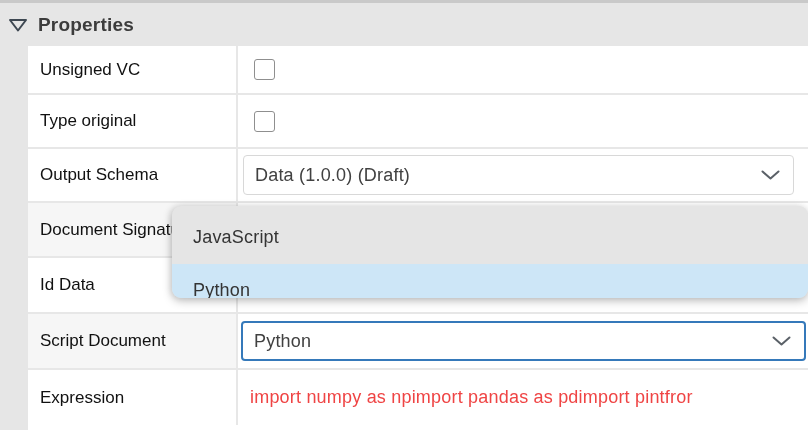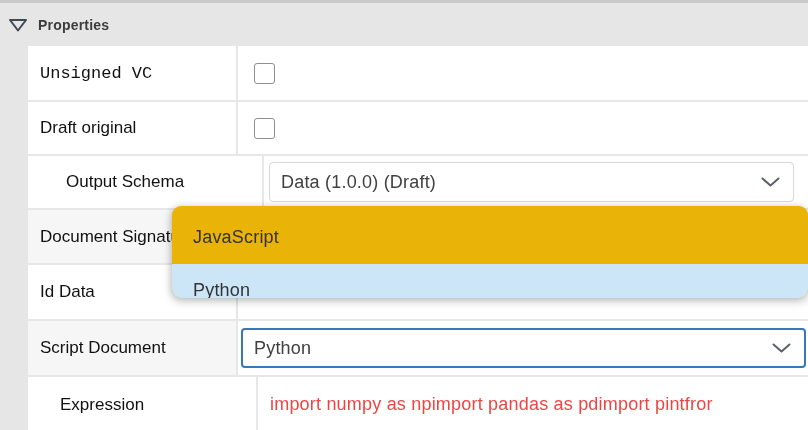--- a/index.html
+++ b/index.html
@@ -8,21 +8,21 @@
     position:relative; width:808px; height:430px; overflow:hidden;
     font-family:"Liberation Sans", sans-serif; background:#ffffff;
   }
   
   .header {
     position:absolute; left:0; top:0; right:0; height:46px;
     background:#e6e6e6; border-top:3px solid #c9c9c9;
     display:flex; align-items:center;
   }
   .collapse-icon { margin-left:8px; width:20px; height:16px; cursor:pointer; }
-  .header-title { margin-left:10px; font-size:14px; font-weight:bold; color:#3c3c3c; letter-spacing:0.2px; }
+  .header-title { margin-left:10px; font-size:19px; font-weight:bold; color:#3c3c3c; letter-spacing:0.2px; }
   
   .gutter { position:absolute; left:0; top:46px; width:28px; bottom:0; background:#e6e6e6; }
   
   .table { position:absolute; left:28px; top:46px; right:0; bottom:0; background:#fff; }
   .row { display:flex; border-bottom:2px solid #e7e7e7; }
   .row:last-child { border-bottom:none; }
   .cell-label {
     width:210px; flex:0 0 210px; border-right:2px solid #e7e7e7;
     display:flex; align-items:center; padding-left:12px;
     font-size:17px; color:#111; background:#fff;
@@ -46,21 +46,21 @@
   .combo.focused { border:2px solid #3579ba; margin-left:3px; margin-right:2px; }
   .chevron { margin-left:auto; margin-right:13px; flex:0 0 auto; }
   
   .expr {
     padding-left:12px; font-size:18px; color:#ef4444; letter-spacing:0.2px;
     white-space:nowrap; overflow:hidden; width:100%;
   }
   
   .menu {
     position:absolute; left:172px; top:206px; right:0; height:92px; z-index:10;
-    background:#eab308; border-radius:9px;
+    background:#e5e5e5; border-radius:9px;
     box-shadow:0 3px 10px rgba(0,0,0,0.25), -2px 0 6px rgba(0,0,0,0.08);
     padding:5px 0 8px 0; overflow:hidden;
   }
   .menu-item {
     height:53px; display:flex; align-items:center; padding-left:21px;
     font-size:18px; color:#343434; cursor:pointer; letter-spacing:0.2px;
   }
   .menu-item.highlighted { background:#cde6f7; }
 </style>
 </head>
@@ -72,35 +72,35 @@
     <svg class="collapse-icon" viewBox="0 0 20 16">
       <polygon points="2,3 18,3 10,13.5" fill="none" stroke="#3e4852" stroke-width="2" stroke-linejoin="round"></polygon>
     </svg>
     <span class="header-title">Properties</span>
   </div>
 
   <div class="gutter"></div>
 
   <div class="table">
 
-    <div class="row" style="height:56px;font-family:Liberation Mono, monospace;">
+    <div class="row" style="height:49px;">
       <div class="cell-label">Unsigned VC</div>
       <div class="cell-value">
         <div class="checkbox"></div>
       </div>
     </div>
 
     <div class="row" style="height:54px;">
-      <div class="cell-label">Draft original</div>
+      <div class="cell-label">Type original</div>
       <div class="cell-value">
         <div class="checkbox"></div>
       </div>
     </div>
 
-    <div class="row" style="height:54px;padding-left:26px;">
+    <div class="row" style="height:54px;">
       <div class="cell-label">Output Schema</div>
       <div class="cell-value">
         <div class="combo">
           <span>Data (1.0.0) (Draft)</span>
           <svg class="chevron" width="19" height="11" viewBox="0 0 19 11">
             <polyline points="1.5,1.5 9.5,8.5 17.5,1.5" fill="none" stroke="#5b6168" stroke-width="2" stroke-linecap="round" stroke-linejoin="round"></polyline>
           </svg>
         </div>
       </div>
     </div>
@@ -120,21 +120,21 @@
       <div class="cell-value">
         <div class="combo focused">
           <span>Python</span>
           <svg class="chevron" width="19" height="11" viewBox="0 0 19 11">
             <polyline points="1.5,1.5 9.5,8.5 17.5,1.5" fill="none" stroke="#5b6168" stroke-width="2" stroke-linecap="round" stroke-linejoin="round"></polyline>
           </svg>
         </div>
       </div>
     </div>
 
-    <div class="row" style="height:55px;padding-left:20px;">
+    <div class="row" style="height:55px;">
       <div class="cell-label">Expression</div>
       <div class="cell-value">
         <div class="expr">import numpy as npimport pandas as pdimport pintfror</div>
       </div>
     </div>
 
   </div>
 
   <div class="menu">
     <div class="menu-item">JavaScript</div>

